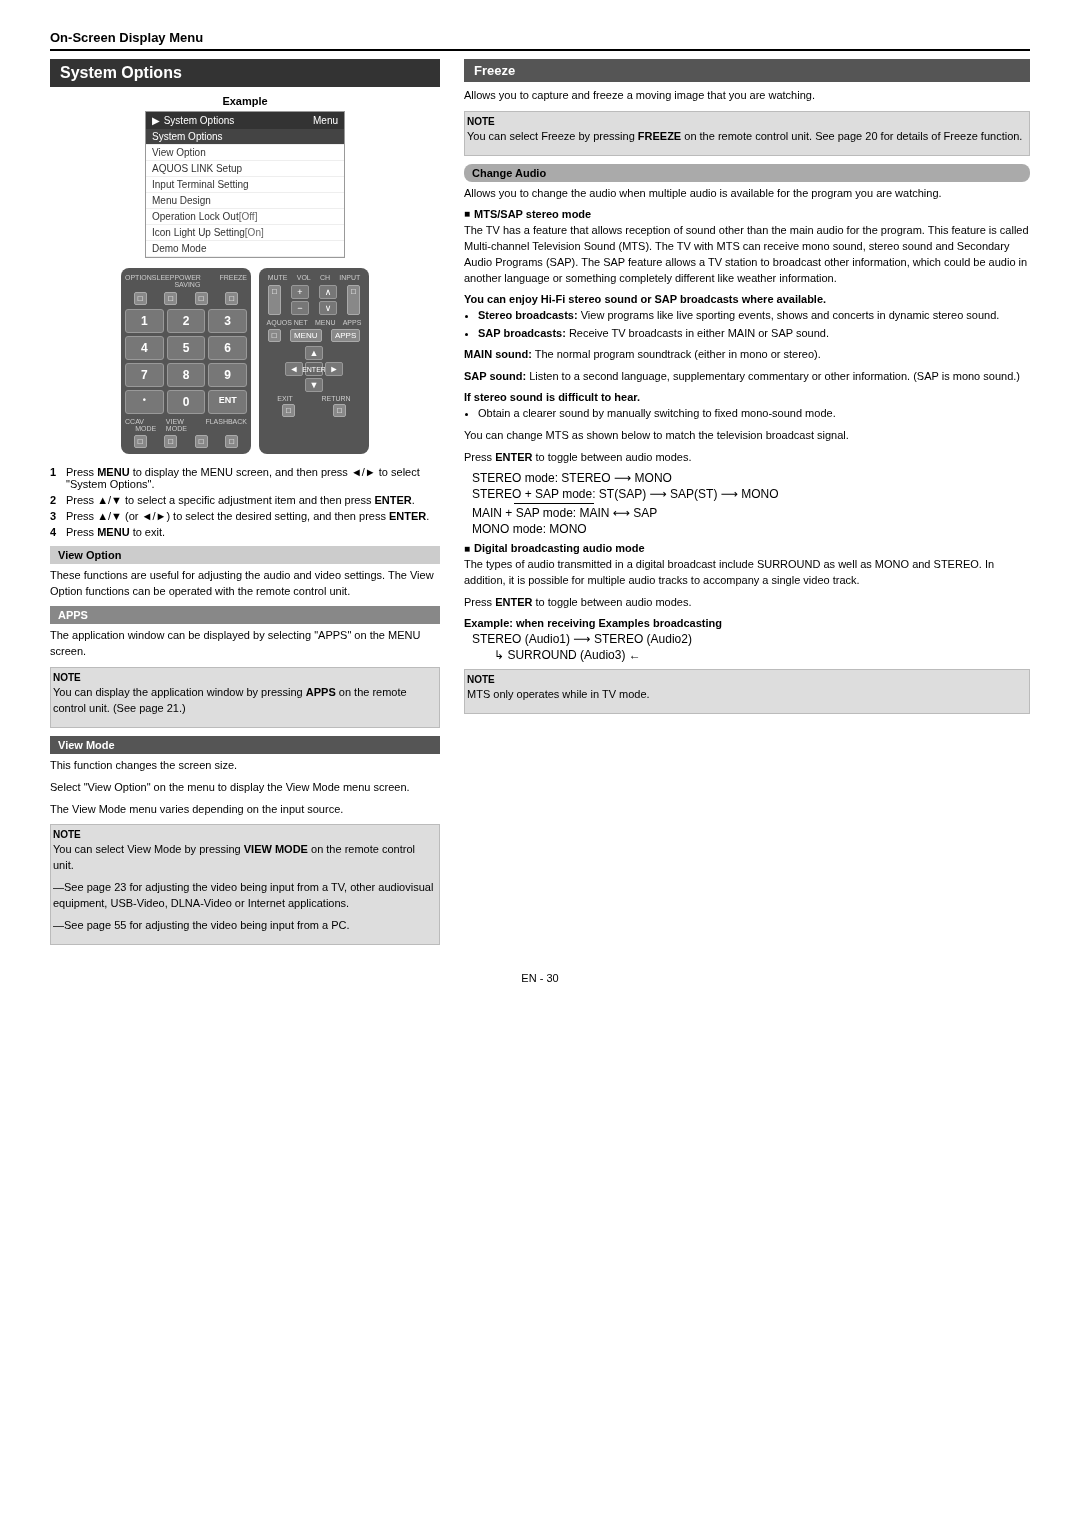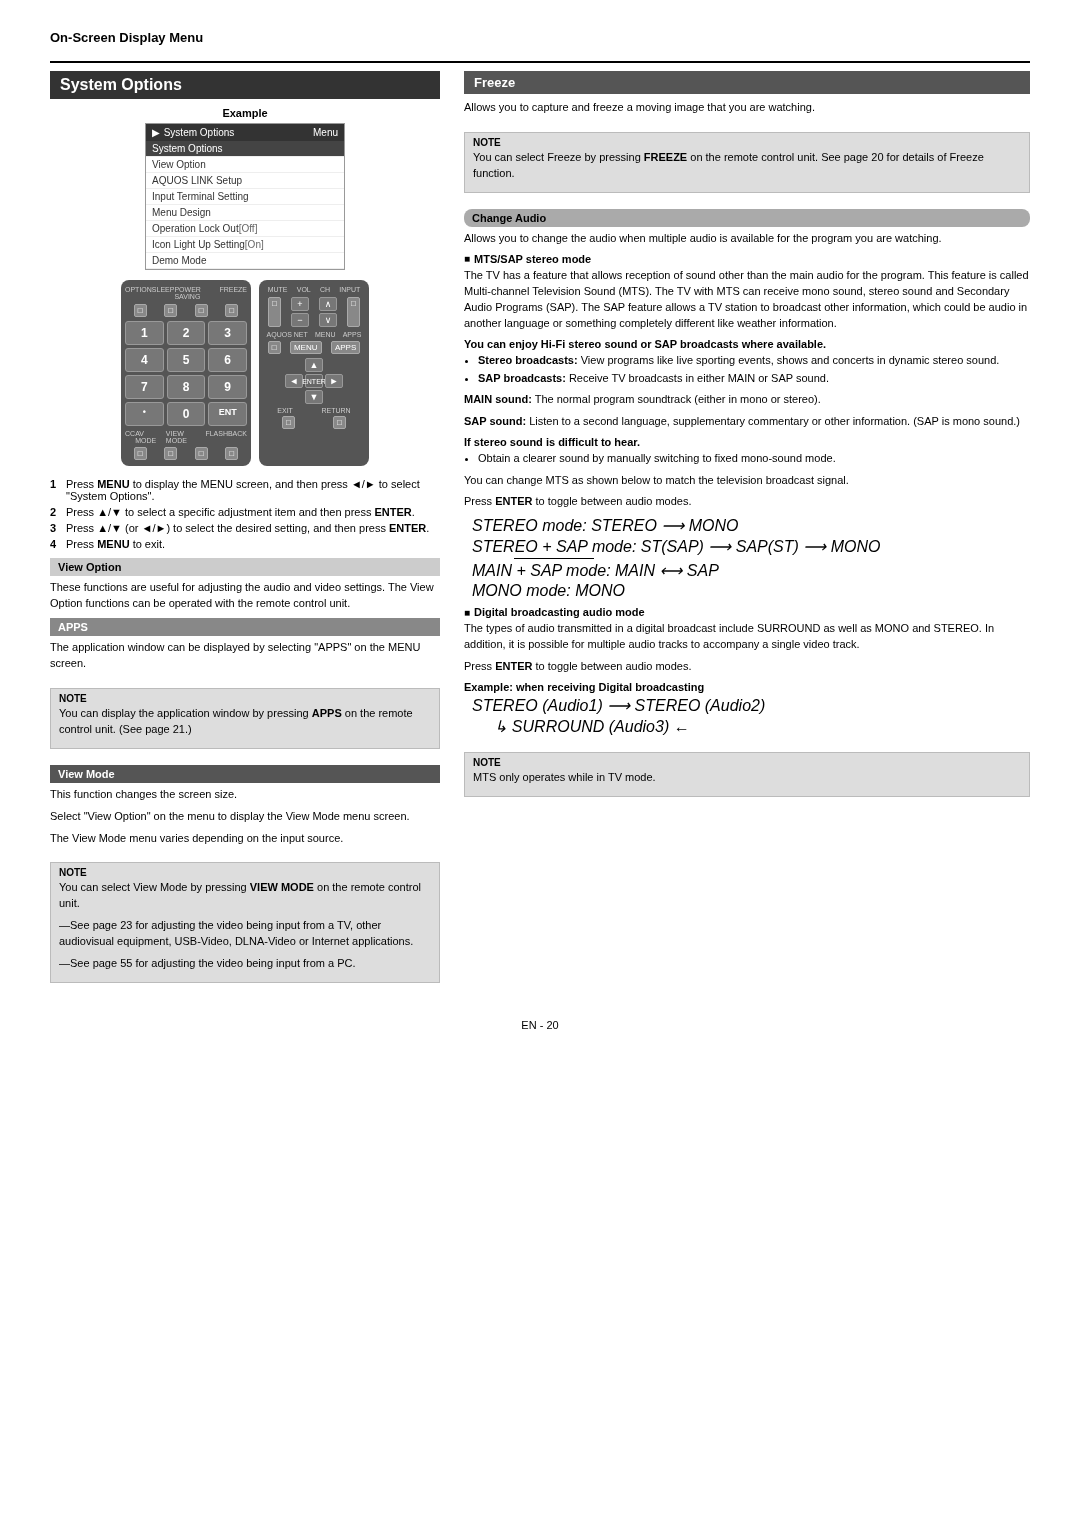--- a/index.html
+++ b/index.html
@@ -10,21 +10,21 @@
       color: #000;
       width: 1080px;
       min-height: 1527px;
       padding: 30px 50px;
     }
     .page-header {
       font-size: 13px;
       font-weight: bold;
       margin-bottom: 8px;
       border-bottom: 2px solid #000;
-      padding-bottom: 16px;
+      padding-bottom: 4px;
     }
     .two-col {
       display: flex;
       gap: 24px;
     }
     .left-col {
       width: 390px;
       flex-shrink: 0;
     }
     .right-col {
@@ -184,22 +184,22 @@
       color: #fff;
       font-weight: bold;
       font-size: 11px;
       padding: 3px 8px;
       margin: 8px 0 4px 0;
     }
     
     .note-box {
       background: #ddd;
       border: 1px solid #bbb;
-      padding: 4px 8px;
-      margin: 16px 0;
+      padding: 4px 2px;
+      margin: 7px 0;
       font-size: 10px;
     }
     .note-box .note-title {
       font-weight: bold;
       font-size: 10px;
       margin-bottom: 2px;
     }
     
     .freeze-header {
       background: #555;
@@ -238,23 +238,22 @@
       margin-bottom: 3px;
       font-size: 11px;
       line-height: 1.4;
     }
     .sub-bold-heading {
       font-weight: bold;
       font-size: 11px;
       margin: 6px 0 3px 0;
     }
     .example-mono {
-      font-size: 16px;
+      font-size: 12px;
       margin: 2px 0 2px 8px;
-      font-style: italic;
     }
     .page-num {
       text-align: center;
       font-size: 11px;
       margin-top: 20px;
     }
     .apps-header {
       background: #888;
       color: #fff;
       font-weight: bold;
@@ -505,29 +504,29 @@
     <div class="example-mono">
       MONO mode: MONO
     </div>
 
     <div class="section-label">Digital broadcasting audio mode</div>
 
     <p>The types of audio transmitted in a digital broadcast include SURROUND as well as MONO and STEREO. In addition, it is possible for multiple audio tracks to accompany a single video track.</p>
 
     <p>Press <strong>ENTER</strong> to toggle between audio modes.</p>
 
-    <div class="sub-bold-heading">Example: when receiving Digital broadcasting</div>
+    <div class="sub-bold-heading">Example: when receiving Examples broadcasting</div>
 
     <div class="example-mono">
       STEREO (Audio1) ⟶ STEREO (Audio2)
     </div>
     <div class="example-mono" style="margin-left:30px;">
       ↳ SURROUND (Audio3) ←
     </div>
 
     <div class="note-box">
       <div class="note-title">NOTE</div>
       <p>MTS only operates while in TV mode.</p>
     </div>
   </div>
 </div>
 
-<div class="page-num">EN - 20</div>
+<div class="page-num">EN - 30</div>
 
 </body></html>

